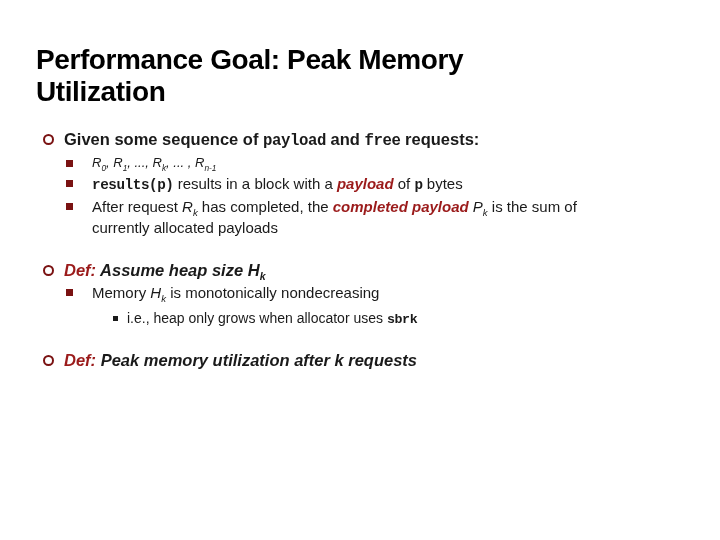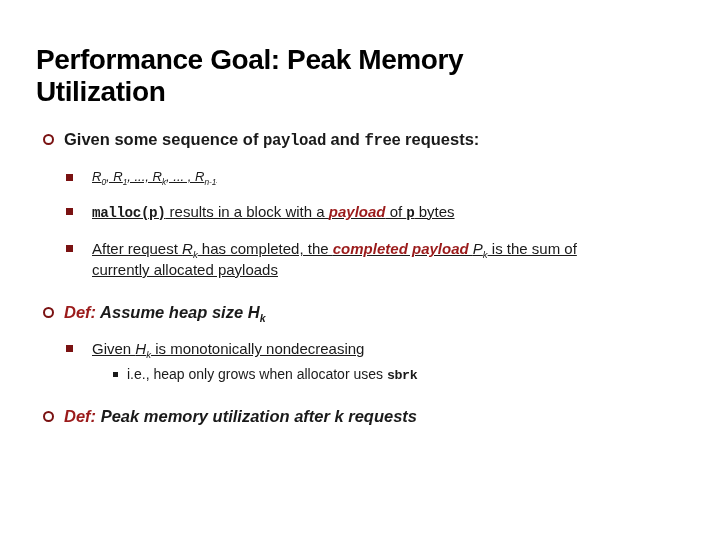--- a/index.html
+++ b/index.html
@@ -24,25 +24,24 @@
   .content { margin-top: 2px; }
 
   .line { display: flex; align-items: flex-start; }
   .line.l1 {
     margin-top: 21px;
     font-size: 16.5px;
     font-weight: 700;
     line-height: 1.3;
   }
   .line.l2 {
-    margin-top: 16px;
+    margin-top: 2px;
     font-size: 15px;
     font-weight: 400;
     line-height: 1.38;
-    text-decoration: underline;
   }
   .line.l3 {
     margin-top: 5px;
     font-size: 14px;
     font-weight: 400;
     line-height: 1.35;
     justify-content: space-between;
   }
   .line.small { font-size: 13px; }
 
@@ -99,39 +98,39 @@
       <div class="line l2 small">
         <span class="marker-wrap">
           <span class="marker square-red"></span>
         </span>
         <span class="text"><span class="seg-i">R</span><sub class="seg-i">0</sub><span class="seg-i">, R</span><sub class="seg-i">1</sub><span class="seg-i">, ..., R</span><sub class="seg-i">k</sub><span class="seg-i">, ... , R</span><sub class="seg-i">n-1</sub></span>
       </div>
       <div class="line l2">
         <span class="marker-wrap">
           <span class="marker square-red"></span>
         </span>
-        <span class="text"><span class="seg-mono">malloc(p)</span><span class="seg-plain"> results in a block with a </span><span class="seg-rbi">payload</span><span class="seg-plain"> of </span><span class="seg-mono">p</span><span class="seg-plain"> bytes</span></span>
+        <span class="text"><span class="seg-mono">results(p)</span><span class="seg-plain"> results in a block with a </span><span class="seg-rbi">payload</span><span class="seg-plain"> of </span><span class="seg-mono">p</span><span class="seg-plain"> bytes</span></span>
       </div>
       <div class="line l2">
         <span class="marker-wrap">
           <span class="marker square-red"></span>
         </span>
         <span class="text"><span class="seg-plain">After request </span><span class="seg-i">R</span><sub class="seg-i">k</sub><span class="seg-plain"> has completed, the </span><span class="seg-rbi">completed payload </span><span class="seg-i">P</span><sub class="seg-i">k</sub><span class="seg-plain"> is the sum of</span><br><span class="seg-plain">currently allocated payloads</span></span>
       </div>
       <div class="line l1">
         <span class="marker-wrap">
           <span class="marker circle"></span>
         </span>
         <span class="text"><span class="seg-rbi">Def: </span><span class="seg-bi">Assume heap size H</span><sub class="seg-bi">k</sub></span>
       </div>
       <div class="line l2">
         <span class="marker-wrap">
           <span class="marker square-red"></span>
         </span>
-        <span class="text"><span class="seg-plain">Given </span><span class="seg-i">H</span><sub class="seg-i">k</sub><span class="seg-plain"> is monotonically nondecreasing</span></span>
+        <span class="text"><span class="seg-plain">Memory </span><span class="seg-i">H</span><sub class="seg-i">k</sub><span class="seg-plain"> is monotonically nondecreasing</span></span>
       </div>
       <div class="line l3">
         <span class="marker-wrap">
           <span class="marker square-black"></span>
         </span>
         <span class="text"><span class="seg-plain">i.e., heap only grows when allocator uses </span><span class="seg-mono">sbrk</span></span>
       </div>
       <div class="line l1">
         <span class="marker-wrap">
           <span class="marker circle"></span>

